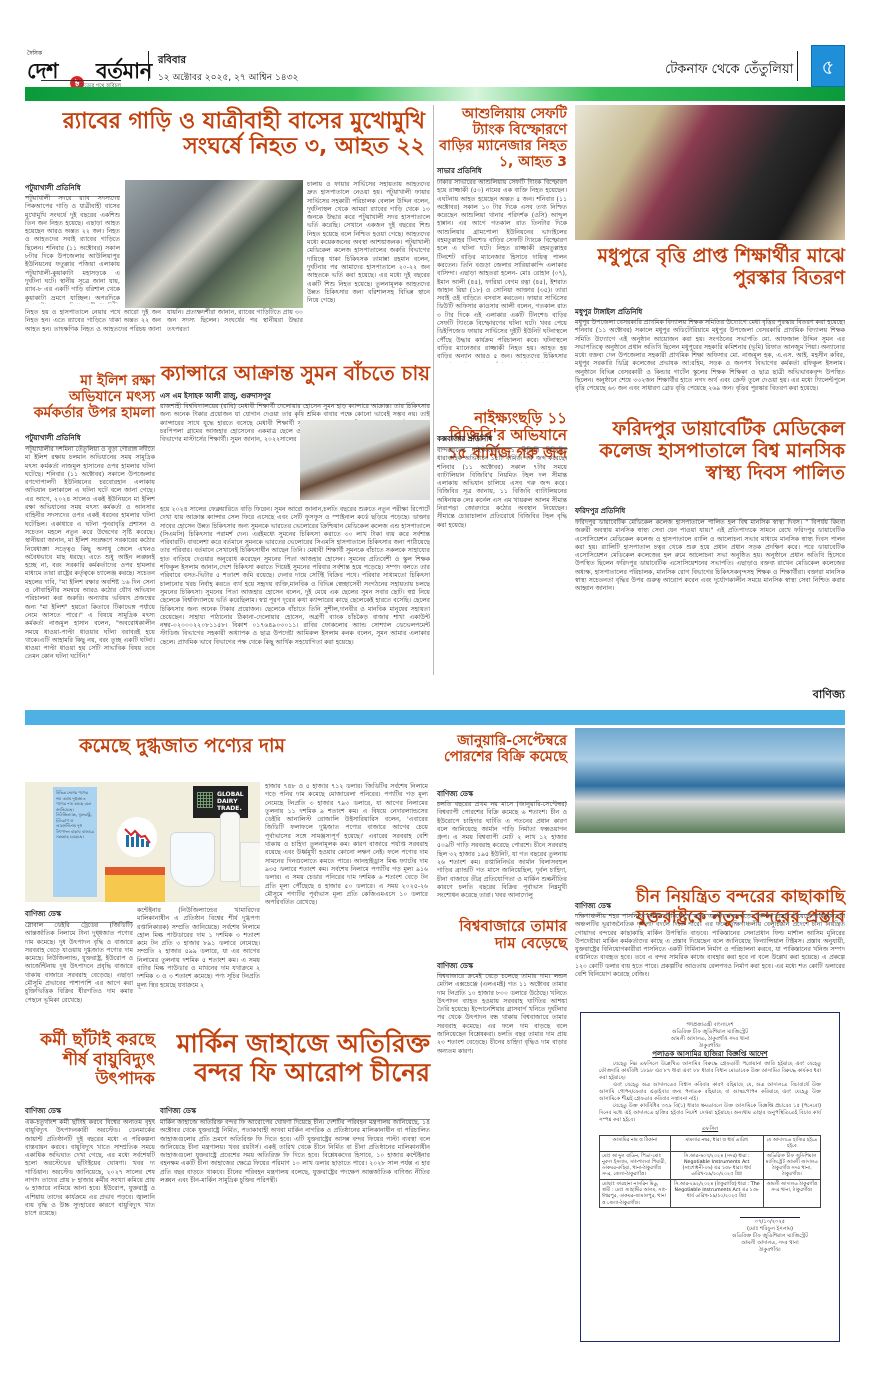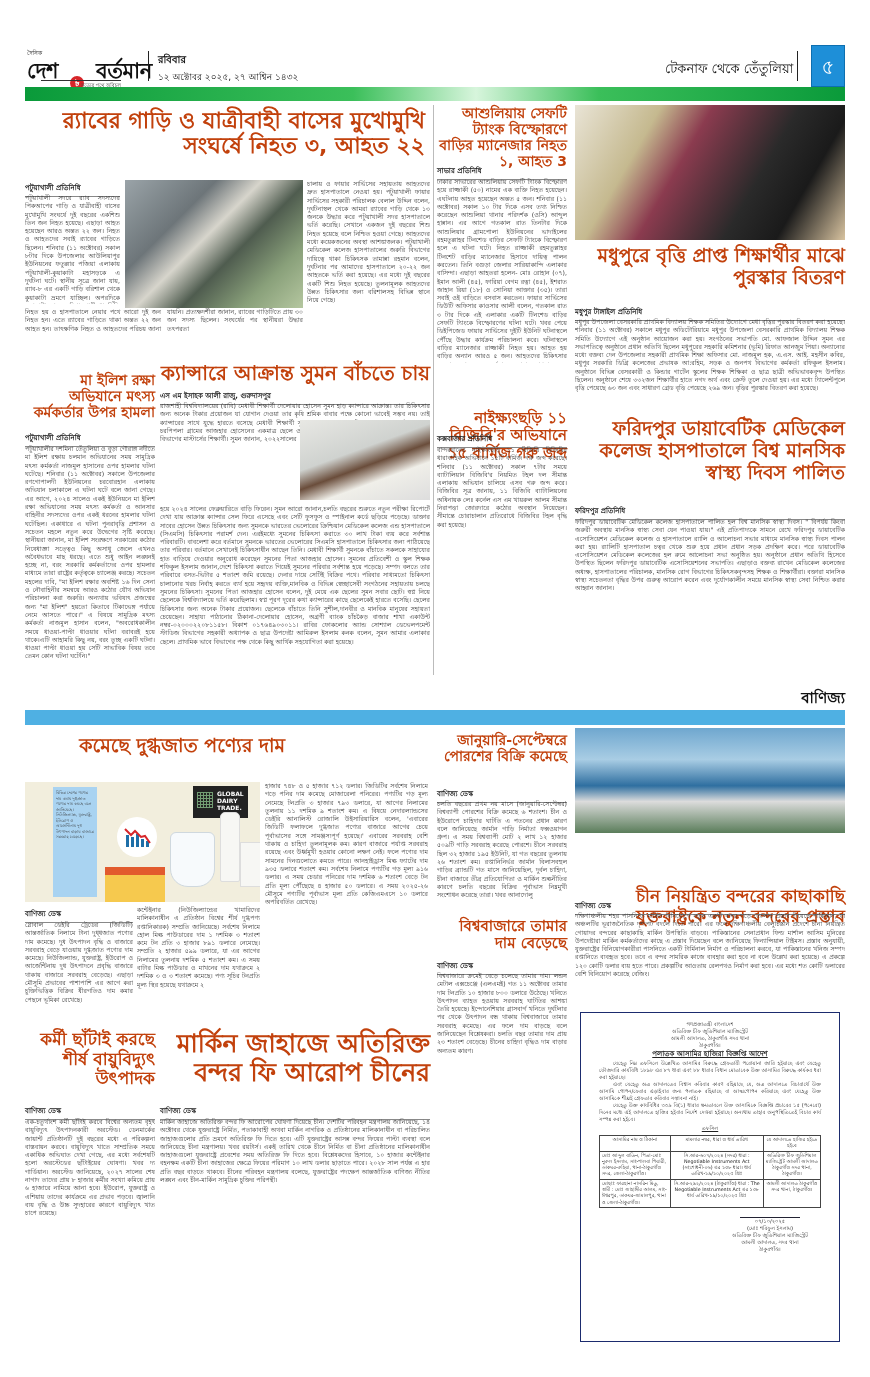--- a/index.html
+++ b/index.html
@@ -10,21 +10,21 @@
   .logo { position: absolute; left: 2px; top: 10px; font-size: 21px; font-weight: bold; color: #111; letter-spacing: -0.5px; display: flex; align-items: flex-end; gap: 12px; }
   .logo .dot { display: inline-block; width: 14px; height: 14px; border-radius: 50%; background: #d7262a; color: #fff; font-size: 9px; text-align: center; line-height: 14px; }
   .logo-tag { position: absolute; left: 16px; top: 35px; font-size: 5px; color: #444; border-top: 1px solid #333; padding-top: 1px; width: 80px; text-align: right; }
   .vsep { position: absolute; width: 1px; background: #222; }
   .day { position: absolute; left: 133px; top: 7px; font-size: 10px; font-weight: bold; }
   .date { position: absolute; left: 133px; top: 25px; font-size: 9px; }
   .slogan { position: absolute; left: 640px; top: 14px; font-size: 13px; }
   .pageno { position: absolute; right: 0; top: 0; width: 34px; height: 42px; background: #1e8fd8; color: #fff; font-size: 20px; text-align: center; line-height: 42px; border: 1px solid #0d6fb0; }
   .greenbar { left: 25px; top: 87px; width: 820px; height: 14px; background: linear-gradient(90deg, #0a9a3a 0%, #3bbf5a 40%, #d7f5dc 55%, #3bbf5a 70%, #0a9a3a 100%); }
   .bluebar { left: 25px; top: 710px; width: 820px; height: 15px; background: #4fb0e3; }
-  .section-label { right: 25px; top: 686px; font-size: 15px; font-weight: bold; }
+  .section-label { right: 25px; top: 686px; font-size: 11px; font-weight: bold; }
 
   .headline { font-family: "DejaVu Sans", sans-serif; text-align: right; line-height: 1.15; color: #c2410c; font-weight: bold; }
   .byline { font-size: 7px; font-weight: bold; border-bottom: 1px solid #888; padding-bottom: 2px; color: #222; }
   .body { font-size: 6.2px; line-height: 8.3px; text-align: justify; color: #333; }
   .photo { background: #888; overflow: hidden; }
   .photo-crash { background: linear-gradient(135deg, #9aa3a8 0%, #6d7579 30%, #d7d5cc 45%, #4f5c4f 60%, #89a07a 80%, #b5c7a0 100%); }
   .photo-award { background: linear-gradient(120deg, #e9e4d6 0%, #c5b98f 25%, #8b3b4f 40%, #2a2a2a 65%, #1a1a1a 80%, #d8c3a0 100%); }
   .photo-patient { background: linear-gradient(160deg, #e8e8e4 0%, #cfd2cf 40%, #6a4d3b 55%, #f0efe9 70%, #ddd 100%); }
   .photo-port { background: linear-gradient(180deg, #6fa7cf 0%, #a9cde4 30%, #2f6fa0 55%, #dcdcdc 70%, #5a7d5a 100%); }
   .dairy { background: #f2eedd; }

